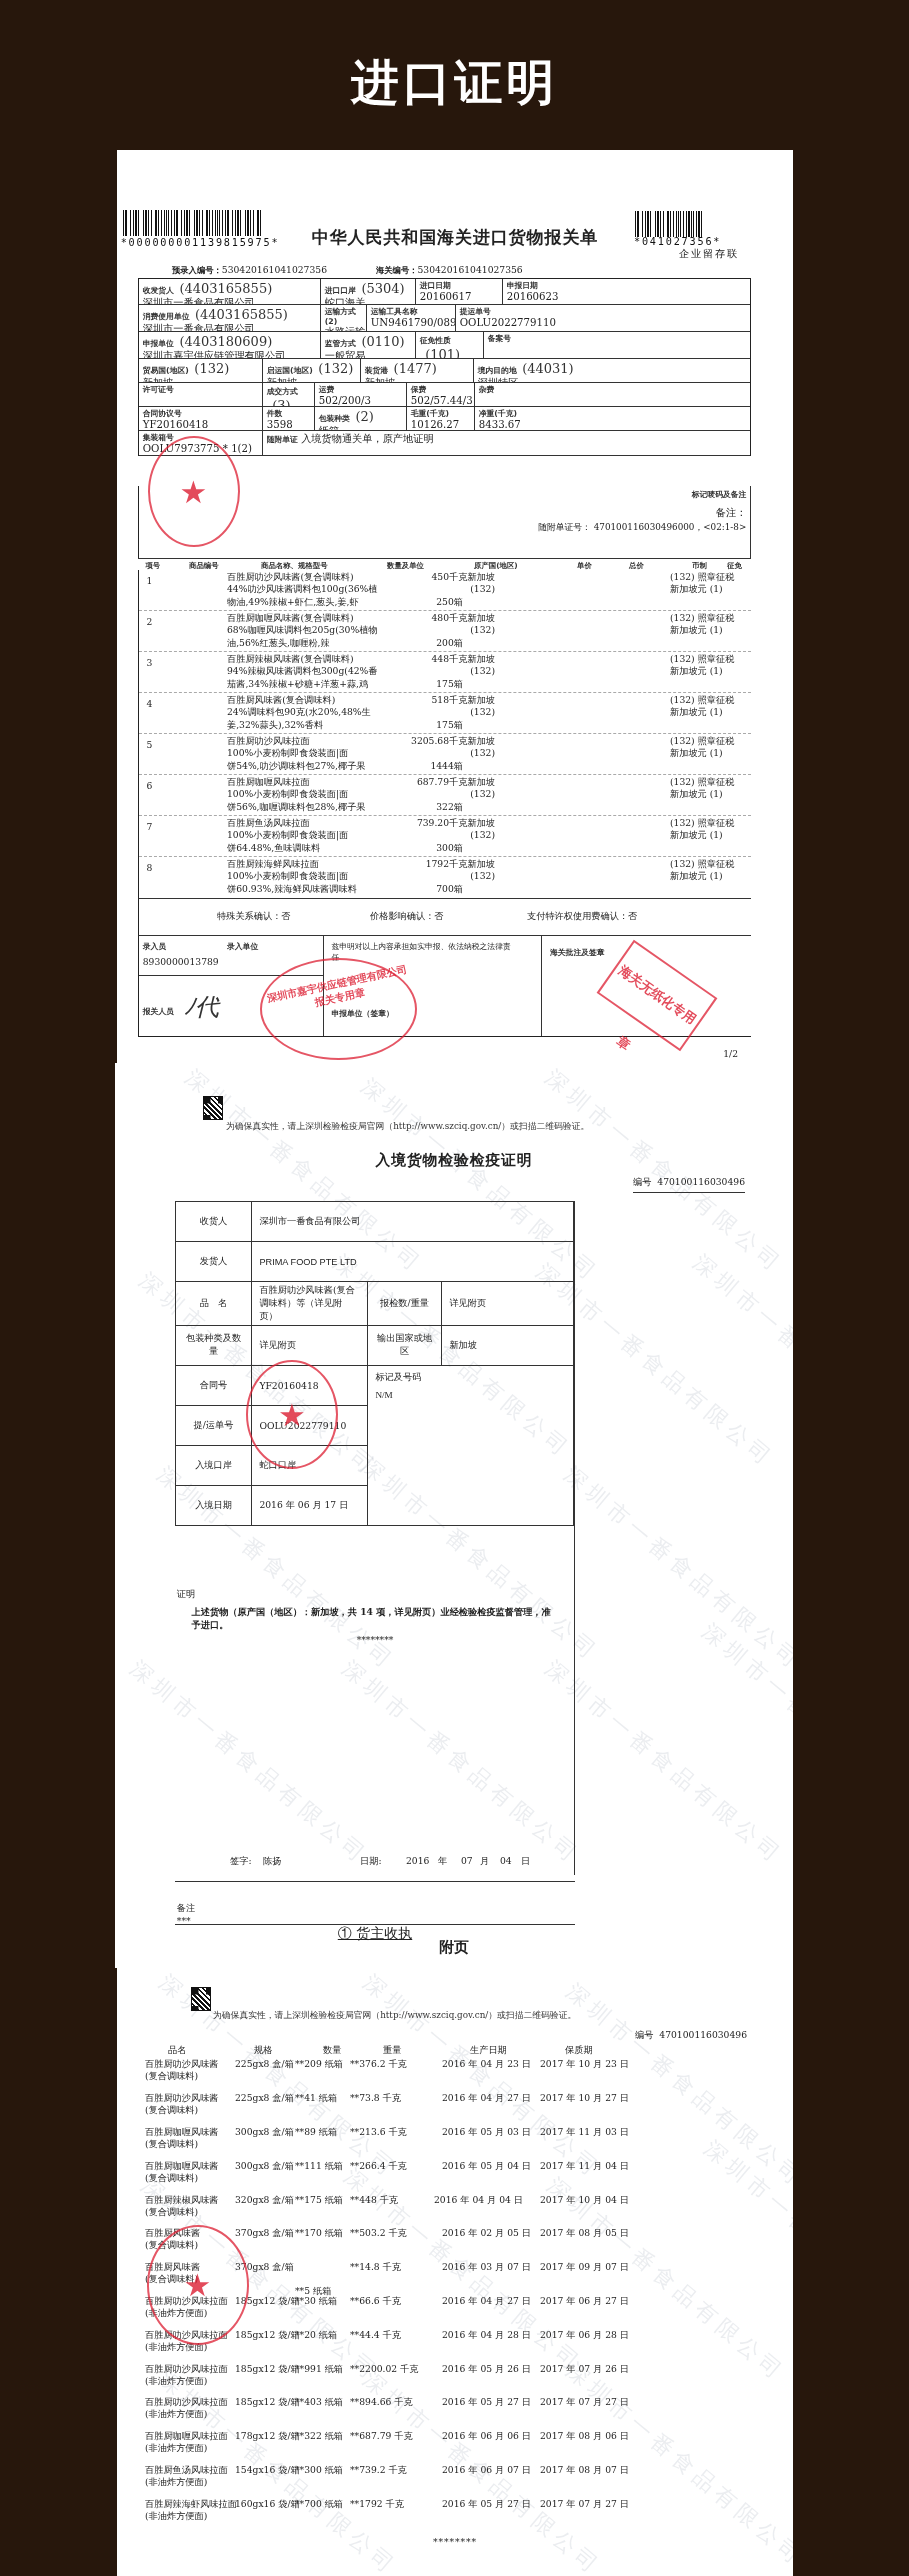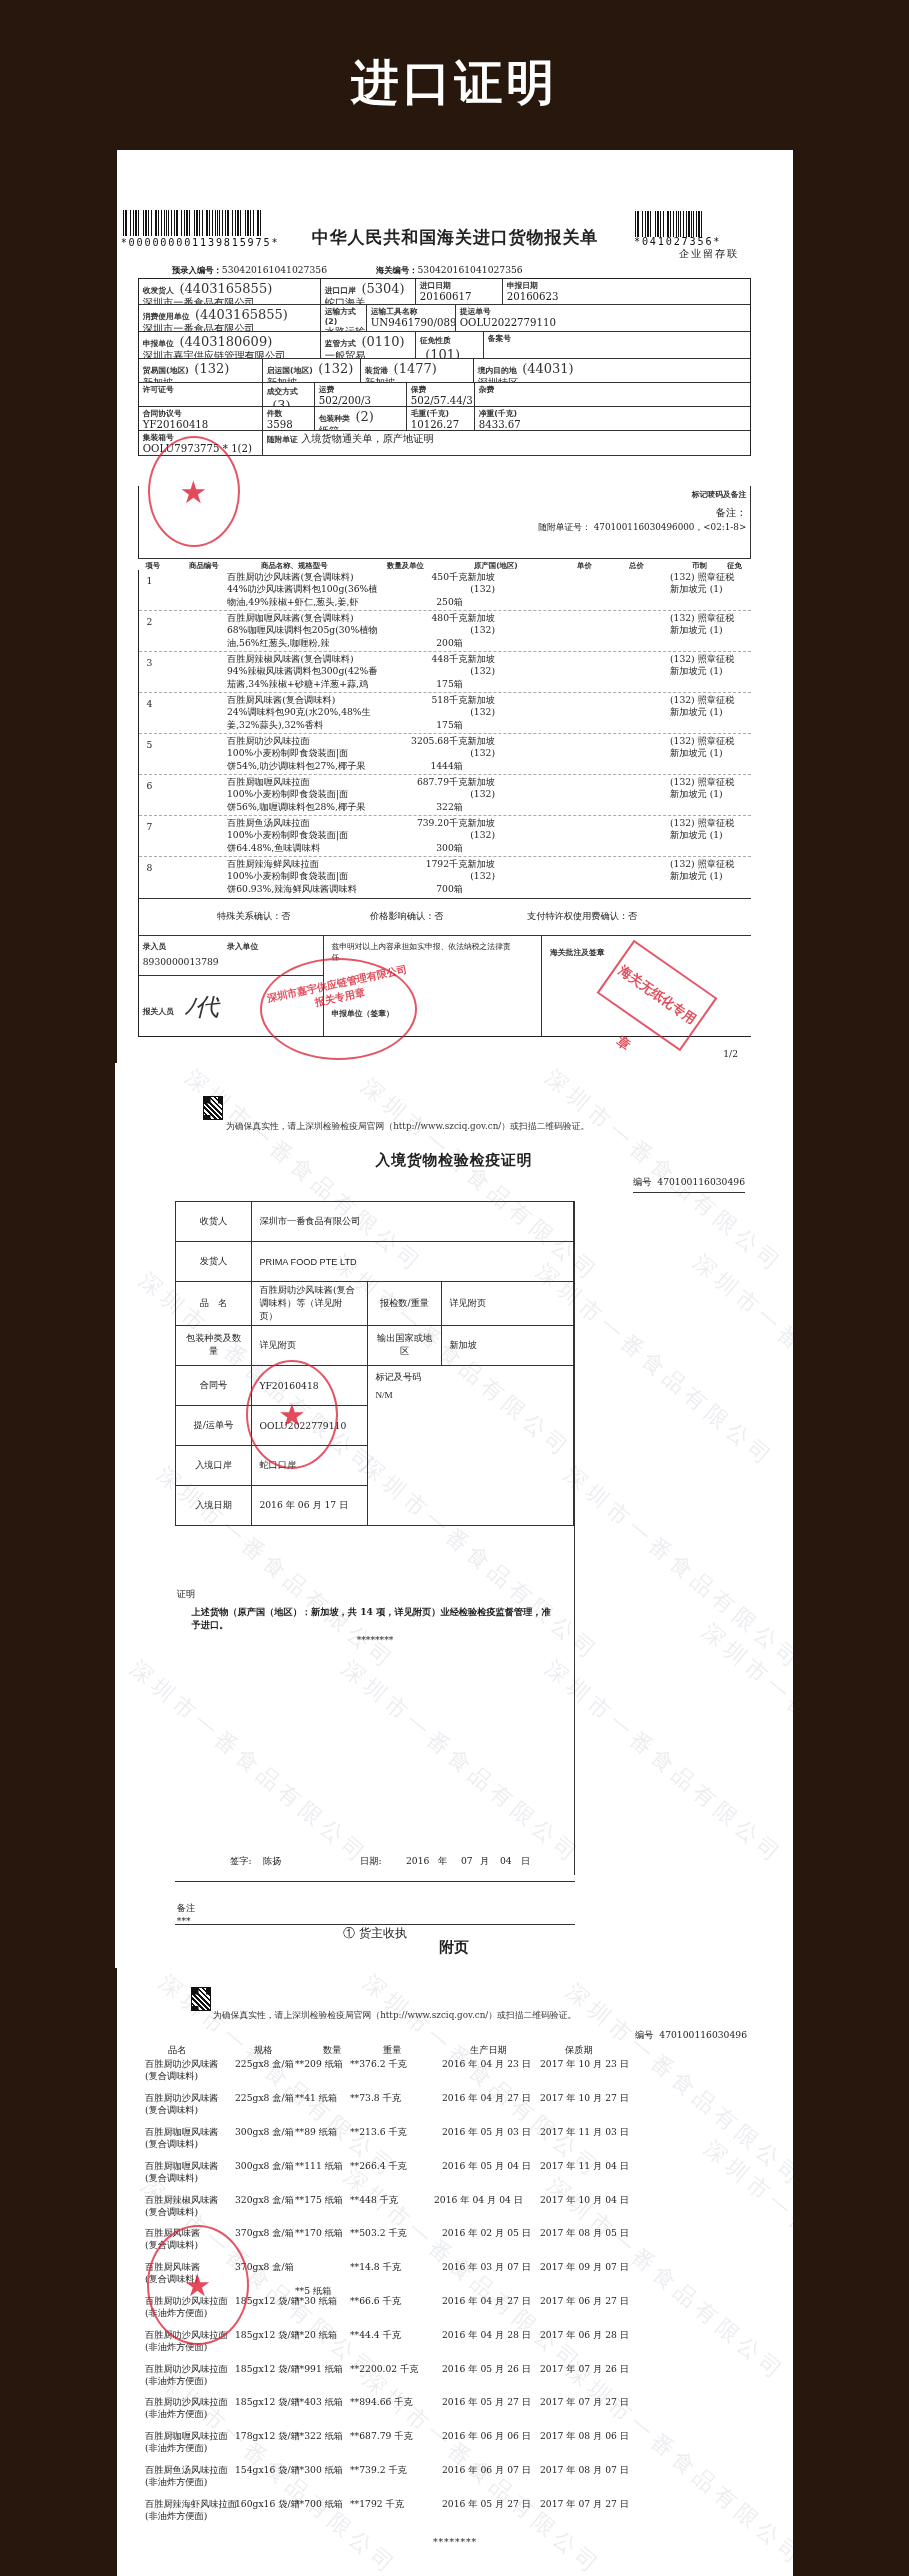--- a/index.html
+++ b/index.html
@@ -77,21 +77,21 @@
   .verify-line { position: absolute; font-size: 8.8px; color: #333; white-space: nowrap; }
   .d2-title { position: absolute; left: 0; width: 100%; top: 88px; text-align: center; font-family: "DejaVu Sans", sans-serif; font-weight: bold; font-size: 14.8px; letter-spacing: 0.9px; }
   .d2-no { position: absolute; right: 48px; top: 113px; font-size: 9.2px; border-bottom: 0.9px solid #333; padding-bottom: 2.8px; }
   .d2-table { position: absolute; left: 60px; top: 138px; width: 399px; border-collapse: collapse; font-size: 9.2px; }
   .d2-table td { border: 0.9px solid #333; padding: 1.8px 7.4px; height: 40px; vertical-align: middle; }
   .d2-table td.k { width: 76px; text-align: center; }
   .d2-frame { position: absolute; left: 60px; top: 138px; width: 400px; border-right: 0.9px solid #333; height: 674px; pointer-events: none; }
   .d2-cert { position: absolute; left: 60px; top: 521px; width: 400px; font-size: 9.2px; }
   .d2-sign { position: absolute; left: 60px; top: 792px; width: 400px; font-size: 9.2px; }
   .d2-remark { position: absolute; left: 60px; top: 818px; width: 400px; height: 50px; border-top: 0.9px solid #333; font-size: 9.2px; }
-  .d2-copy { position: absolute; left: 60px; top: 868px; width: 400px; border-top: 1.8px solid #333; text-align: center; font-size: 12px; margin-top: -7.4px; }
+  .d2-copy { position: absolute; left: 60px; top: 868px; width: 400px; border-top: 1.8px solid #333; text-align: center; font-size: 14px; margin-top: -7.4px; text-decoration: underline; }
   .d2-appendix-title { position: absolute; left: 0; width: 100%; top: 875px; text-align: center; font-family: "DejaVu Sans", sans-serif; font-weight: bold; font-size: 14.8px; }
 
   
   .d3-no { position: absolute; right: 46px; top: 61px; font-size: 9.2px; }
   .d3-head, .d3-row { position: absolute; left: 28px; width: 628px; font-size: 9.2px; }
   .d3-head span, .d3-row span { position: absolute; white-space: nowrap; }
   .d3-row .sub { top: 12px; }
   .d3-end { position: absolute; left: 0; width: 100%; top: 568px; text-align: center; font-size: 9.2px; letter-spacing: 0.9px; }
 </style>
 </head>

